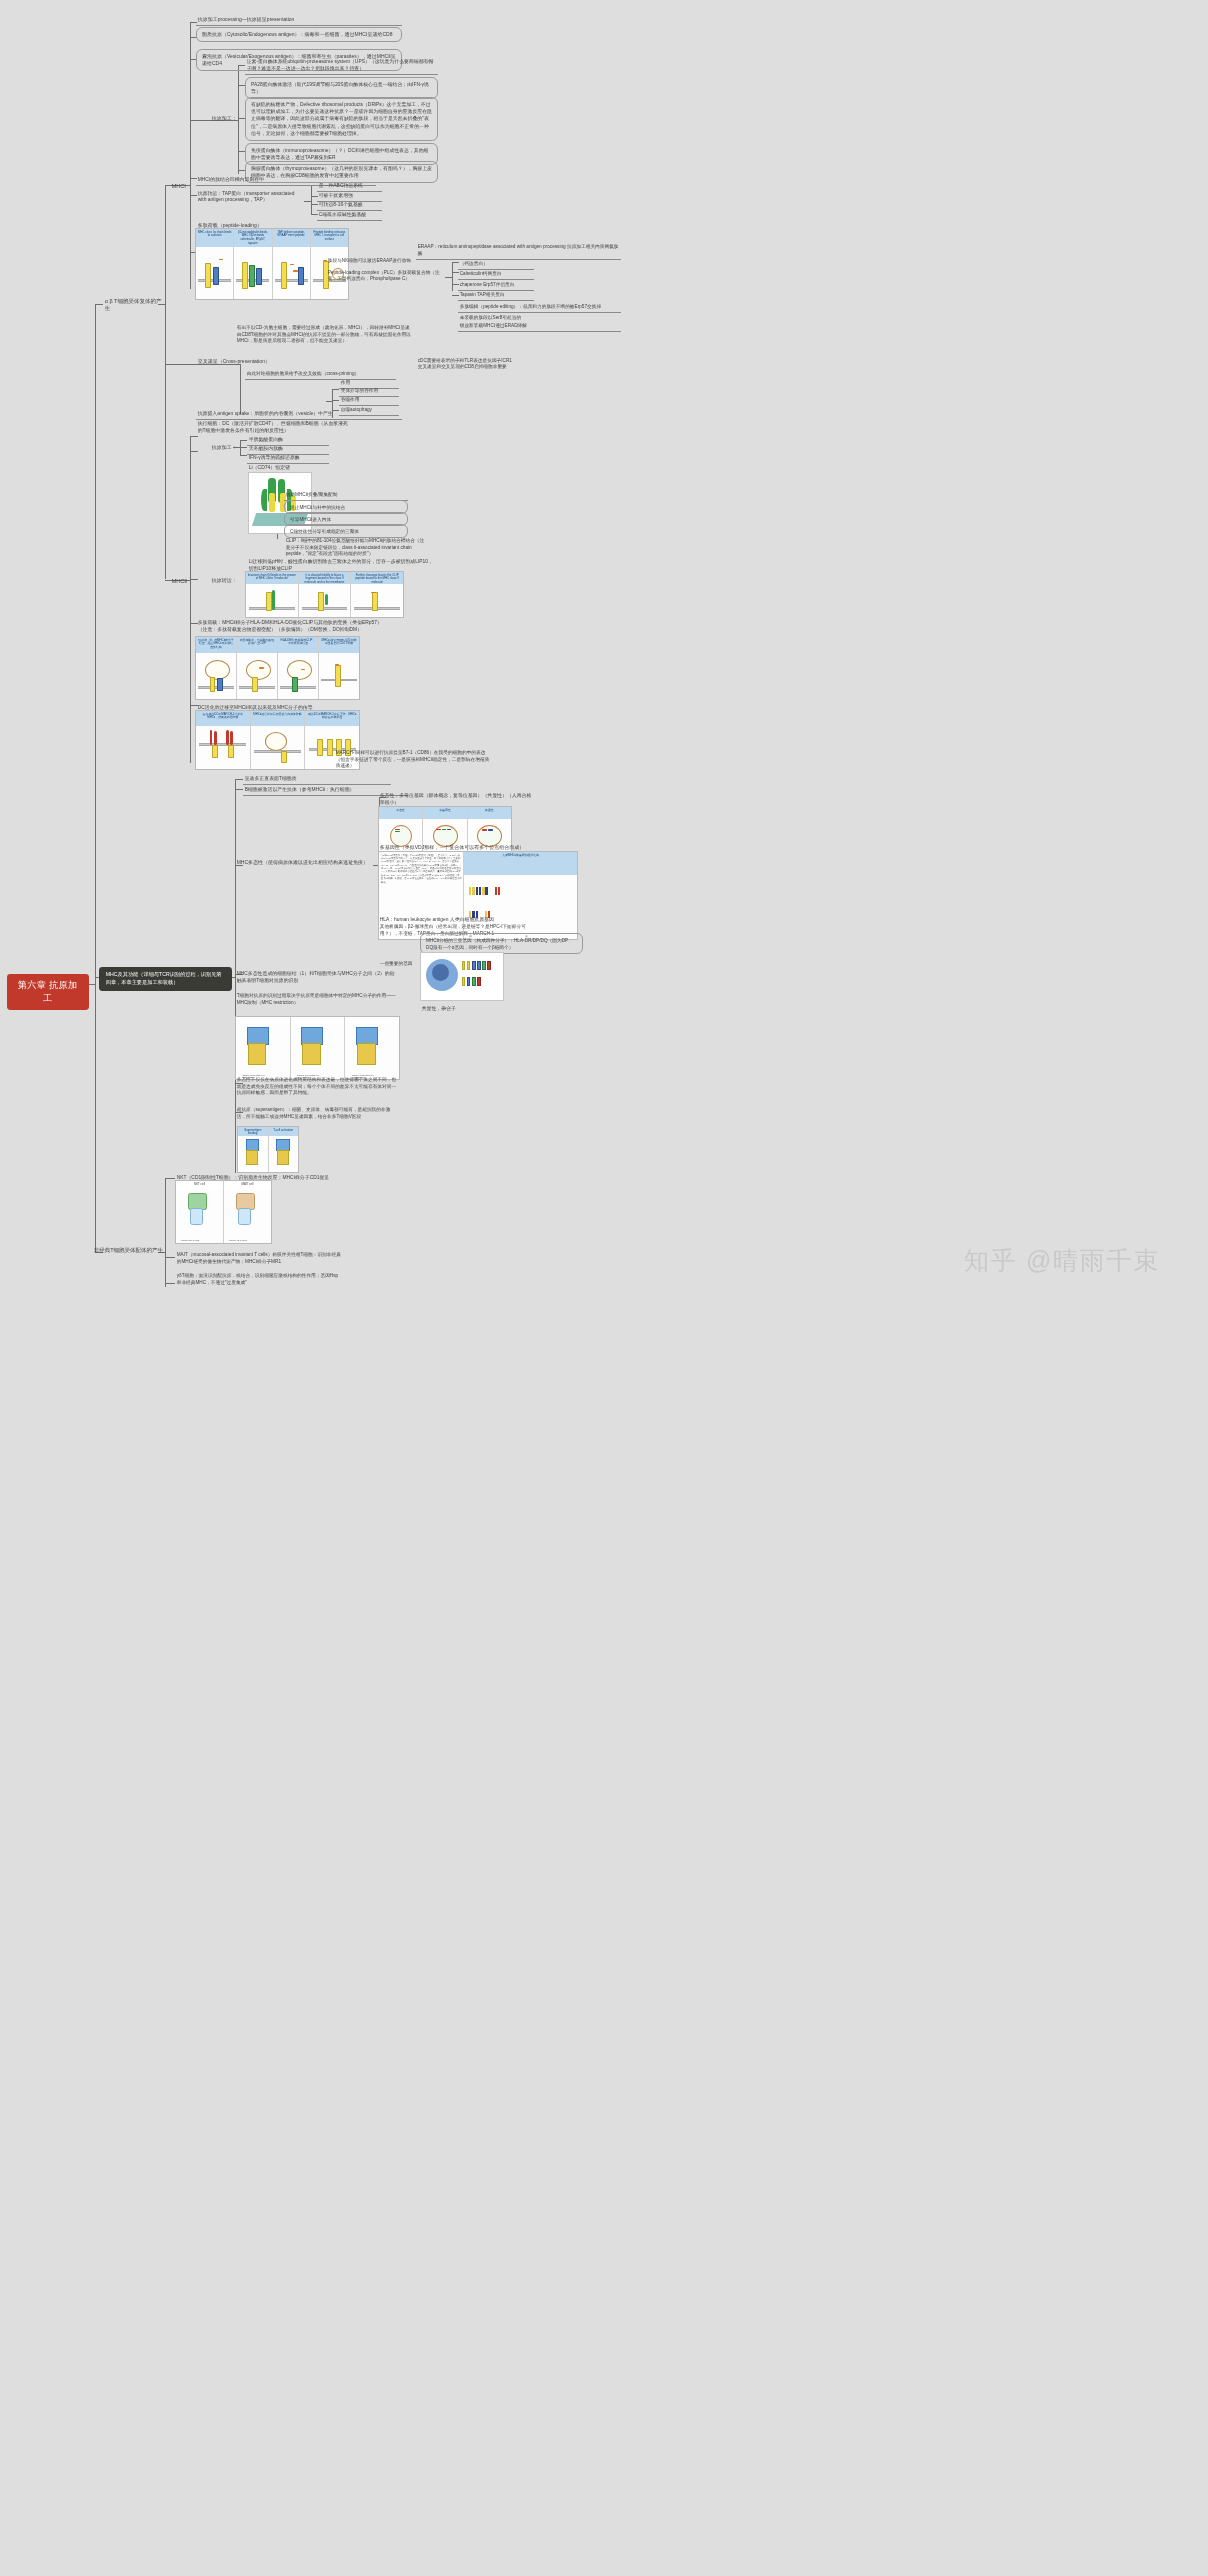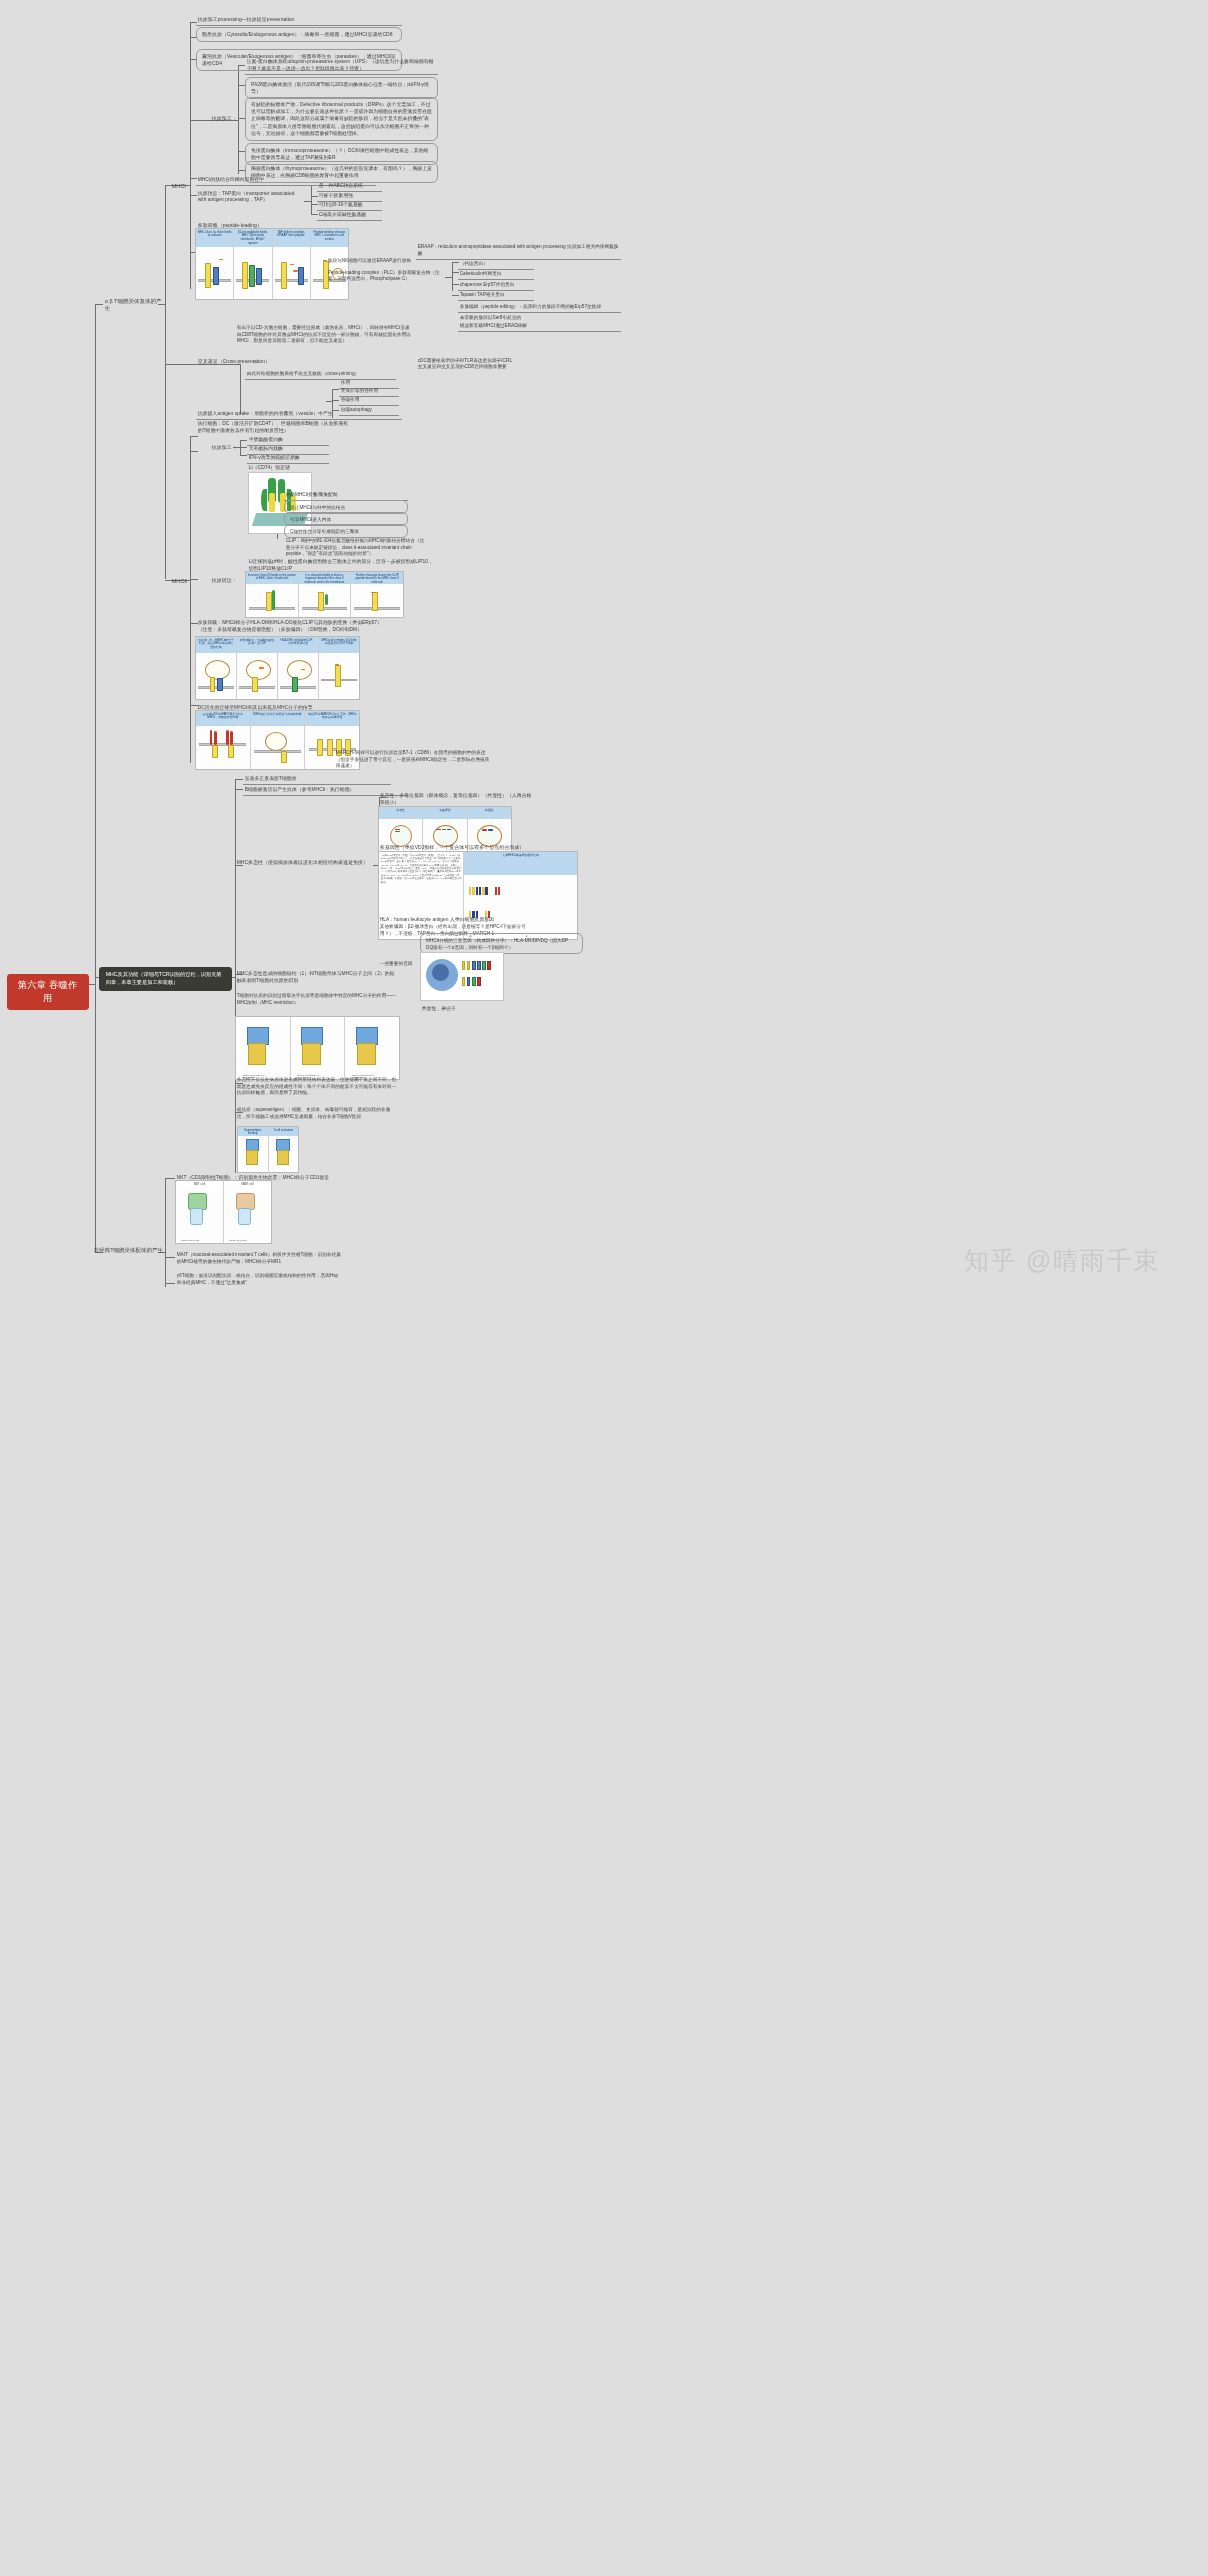--- a/index.html
+++ b/index.html
@@ -221,21 +221,21 @@
   <div class="ln lnh" style="left:373px; top:865px; width:6.7px;"></div>
   <div class="ln lnh" style="left:379px; top:797px; width:6.7px;"></div>
   <div class="ln lnh" style="left:379px; top:849px; width:6.7px;"></div>
 
   <div class="ln lnv" style="left:165px; top:1178px; height:109px;"></div>
   <div class="ln lnh" style="left:158px; top:1252px; width:6.7px;"></div>
   <div class="ln lnh" style="left:165px; top:1178px; width:10px;"></div>
   <div class="ln lnh" style="left:165px; top:1257px; width:10px;"></div>
   <div class="ln lnh" style="left:165px; top:1283px; width:10px;"></div>
 
-  <div class="root" style="left:6.7px; top:974px; width:82px; text-align:center;">第六章 吞噬作用</div>
+  <div class="root" style="left:6.7px; top:974px; width:82px; text-align:center;">第六章 抗原加工</div>
 
   <div class="node bare" style="left:103px; top:297px; width:64px; font-size:5.5px; line-height:1.3;">α β T细胞受体复体的产生</div>
 
   <div class="dark" style="left:99px; top:967px; width:133px; font-size:5.2px;">MHC及其功能（详细与TCR识别的过程，识别见第四章，本章主要是加工和装载）</div>
 
   <div class="node bare" style="left:92px; top:1246px; width:77px; font-size:5.5px; line-height:1.3;">非经典T细胞受体配体的产生</div>
 
   <div class="node lbl" style="left:196px; top:15px; width:206px; font-size:5px;">抗原加工processing—抗原提呈presentation</div>
 
   <div class="node box" style="left:196px; top:27px; width:206px; font-size:5px;">胞质抗原（Cytosolic/Endogenous antigen）：病毒和一些细菌，通过MHCⅠ呈递给CD8</div>

